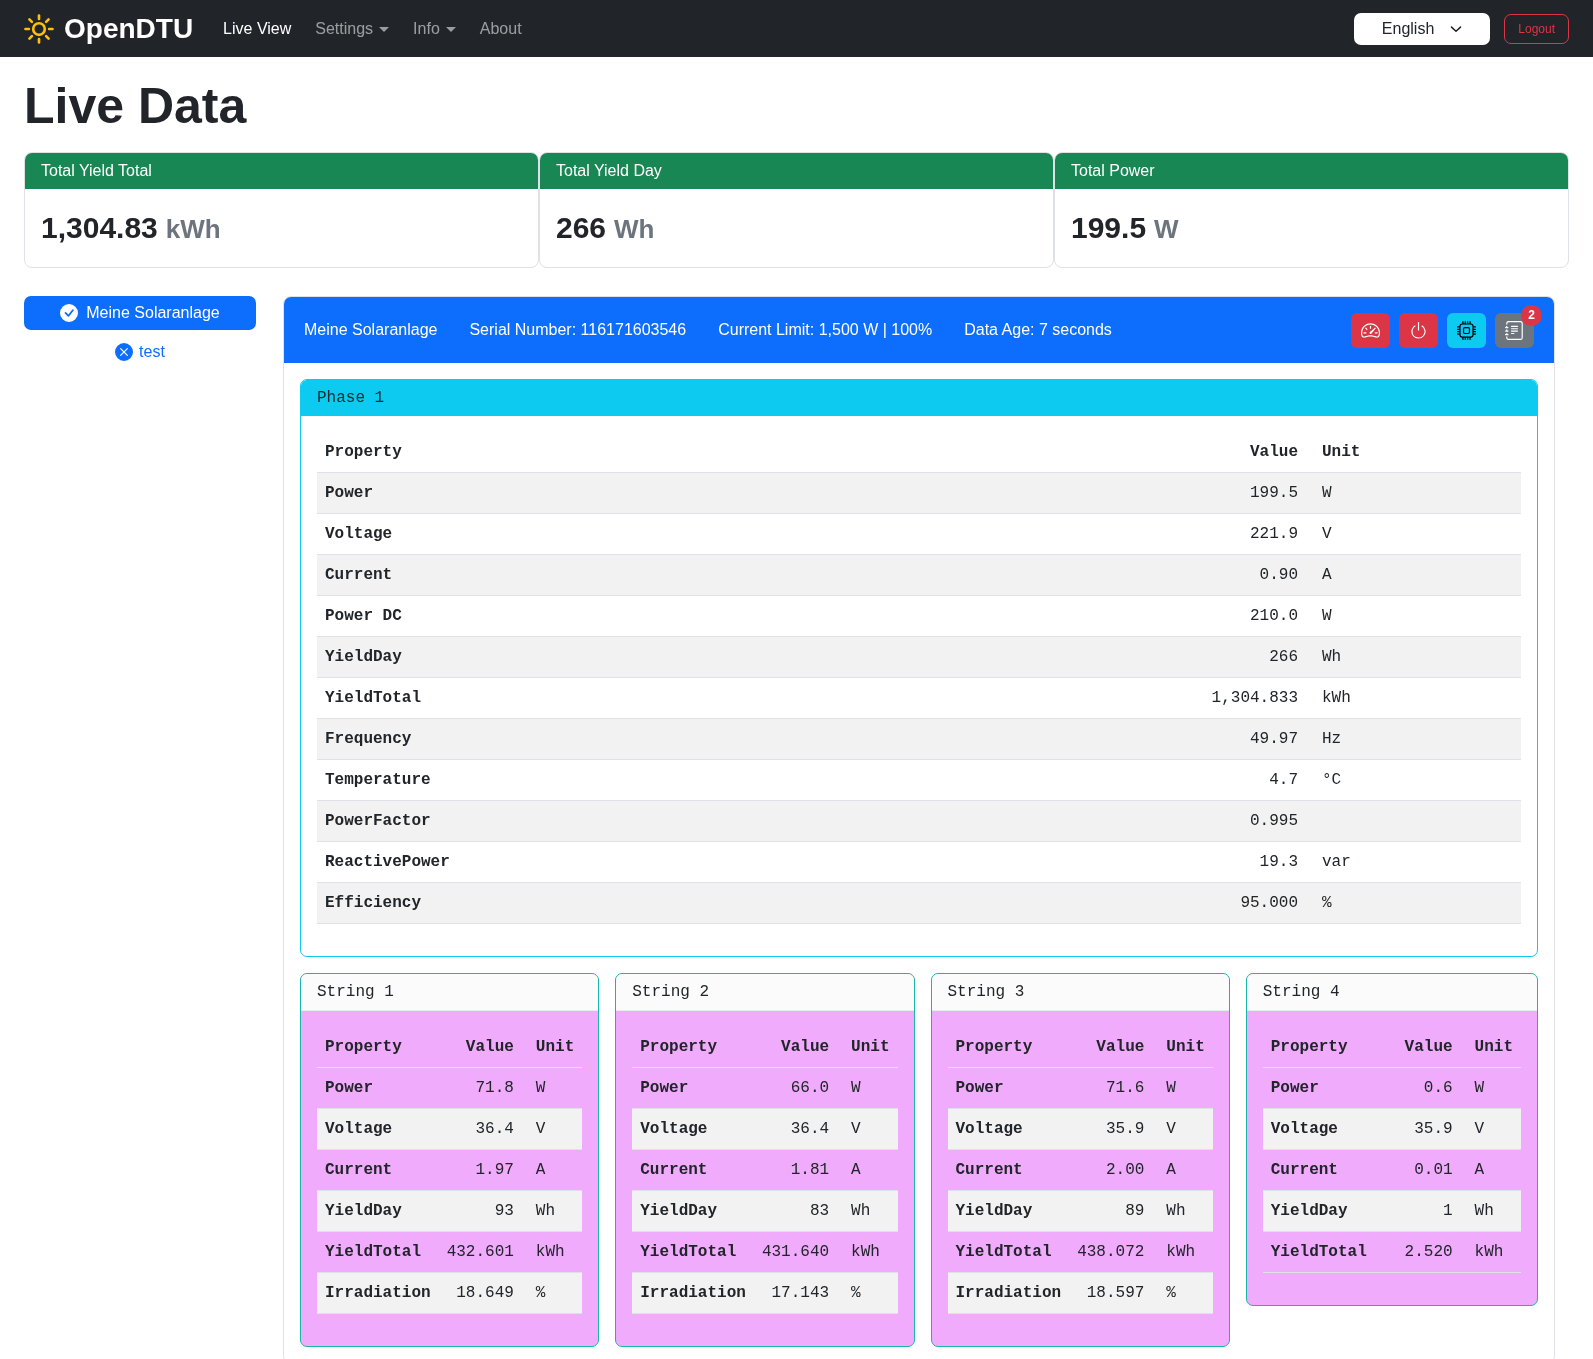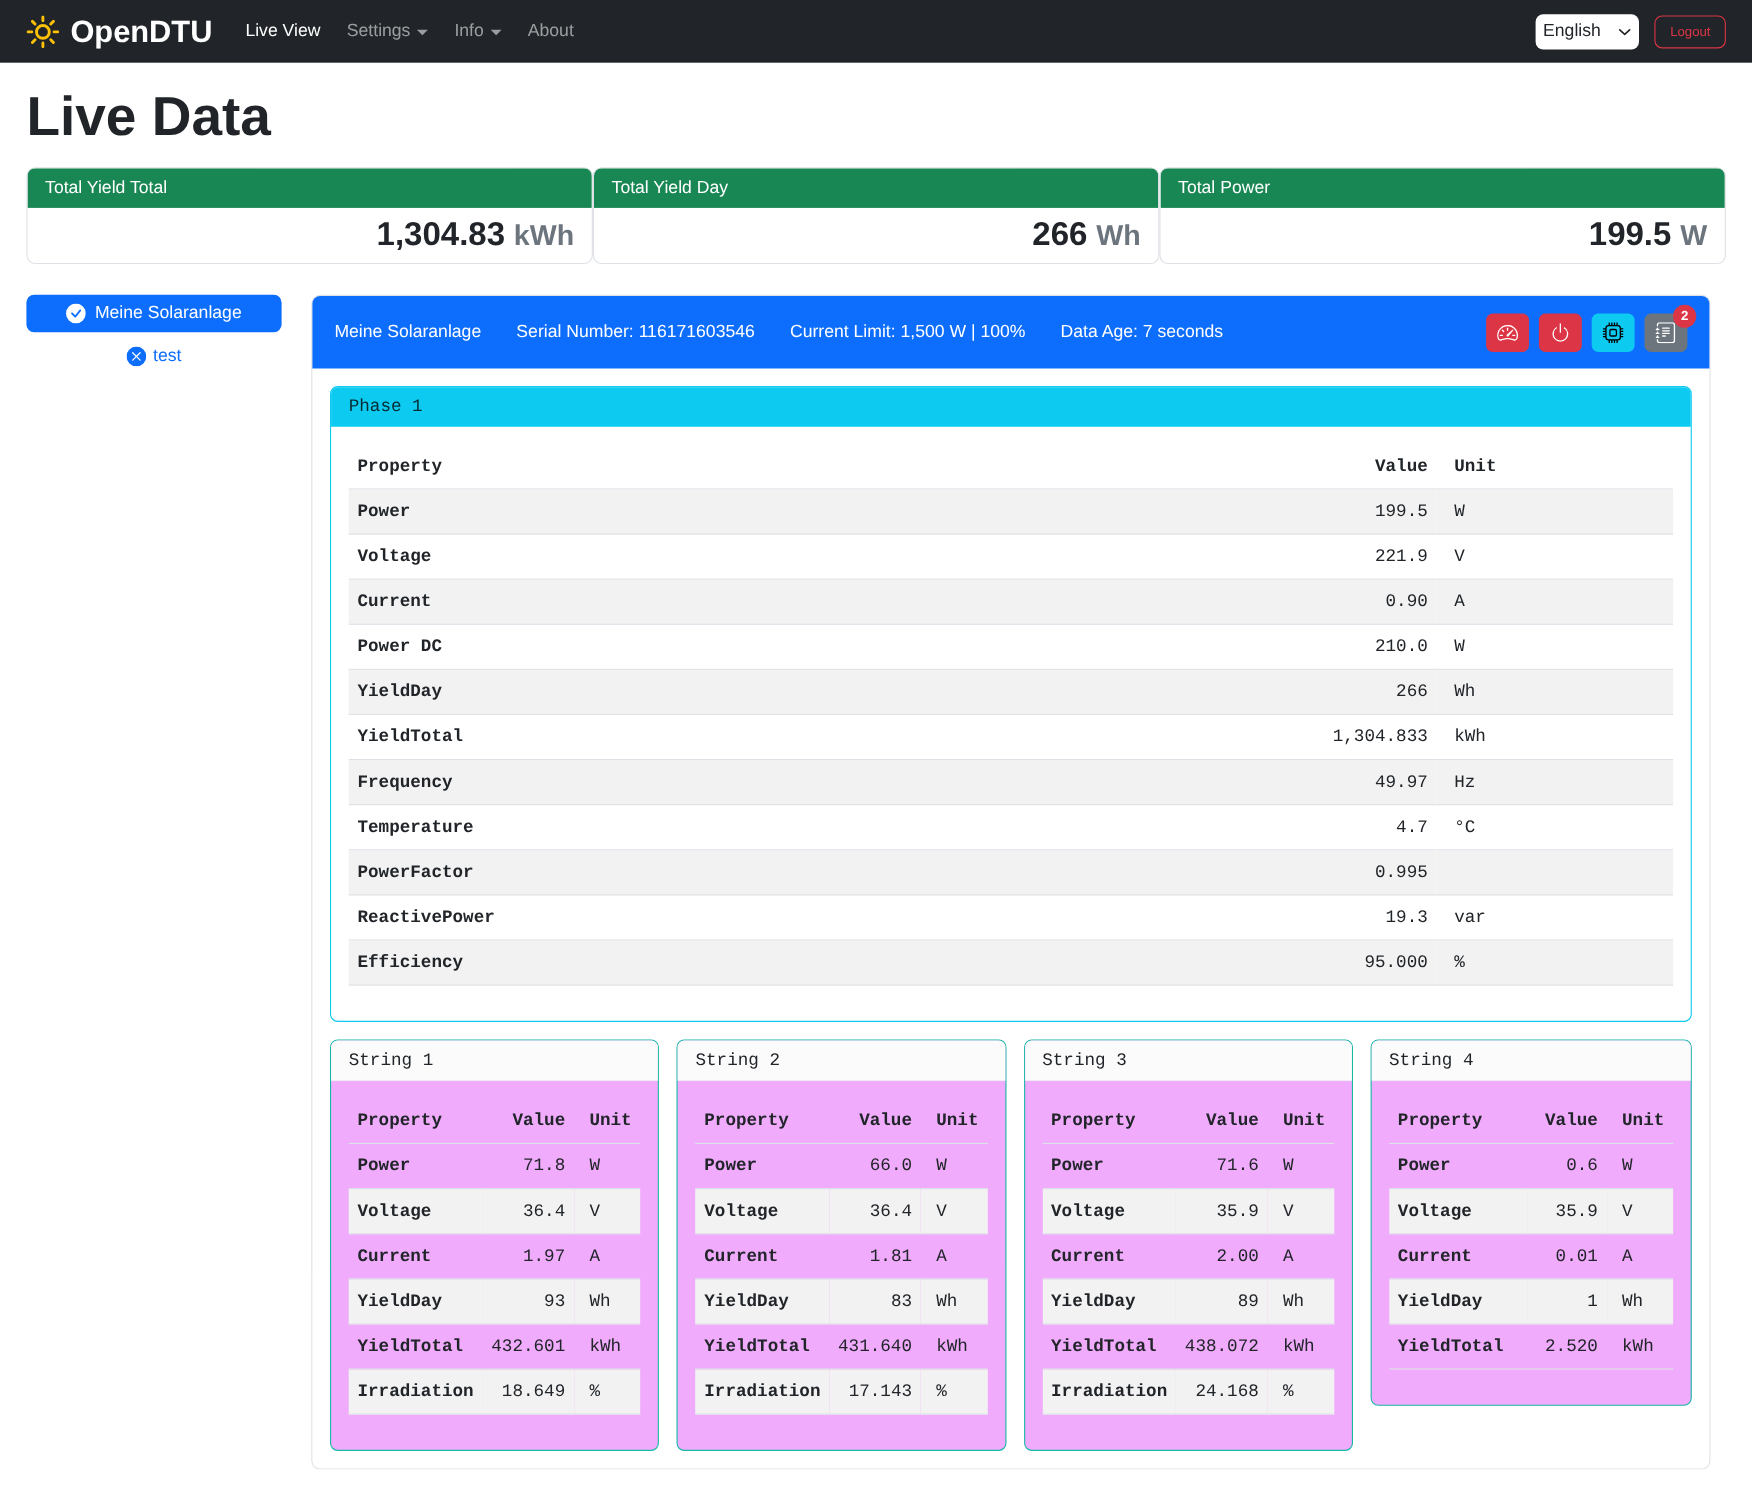--- a/index.html
+++ b/index.html
@@ -13,34 +13,34 @@
     font-size:28px; font-weight:700; cursor:pointer;text-align:center; }
   .nav-links { display:flex; align-items:center; margin-left:18px; }
   .nav-link { color:rgba(255,255,255,.55); padding:8px 12px; cursor:pointer;
     display:flex; align-items:center; gap:6px; }
   .nav-link.active { color:#fff; }
   .caret { width:0; height:0; border-left:5px solid transparent;
     border-right:5px solid transparent; border-top:5px solid rgba(255,255,255,.55);
     display:inline-block; margin-top:2px; }
   .nav-right { margin-left:auto; display:flex; align-items:center; gap:14px; }
   .lang-select { background:#fff; color:#212529; border-radius:7px;
-    padding:7px 7px; display:flex; align-items:center; gap:16px; cursor:pointer; }
+    padding:7px 28px; display:flex; align-items:center; gap:16px; cursor:pointer; }
   .logout-btn { background:transparent; border:1px solid #dc3545; color:#dc3545;
     border-radius:7px; padding:7px 13px; font-size:12px; cursor:pointer;
     font-family:inherit; }
 
   
   .page { padding:0 24px; }
   .page-title { font-size:50px; font-weight:700; margin:20px 0 17px; }
 
   .stats-row { display:flex; }
   .stat-card { flex:1; border:1px solid #dee2e6; border-radius:8px;
     background:#fff; overflow:hidden; }
   .stat-header { background:#198754; color:#fff; padding:9px 16px; }
-  .stat-body { padding:8px 16px; text-align:right; }
+  .stat-body { padding:22px 16px; text-align:left; }
   .stat-value { font-size:30px; font-weight:700; }
   .stat-unit { font-size:26px; font-weight:700; color:#6c757d; margin-left:8px; }
 
   
   .content-row { display:flex; gap:27px; margin-top:28px; padding-right:14px; }
   .sidebar { width:232px; flex:none; }
   .inverter-btn { width:100%; background:#0d6efd; border:none; color:#fff;
     border-radius:7px; padding:8px 12px; font-size:16px; font-family:inherit;
     display:flex; align-items:center; justify-content:center; gap:8px; cursor:pointer; }
   .inverter-test { margin-top:13px; display:flex; align-items:center;
@@ -425,21 +425,21 @@
                       <td class="col-value">89</td>
                       <td class="col-unit">Wh</td>
                     </tr>
                     <tr>
                       <td class="col-prop">YieldTotal</td>
                       <td class="col-value">438.072</td>
                       <td class="col-unit">kWh</td>
                     </tr>
                     <tr>
                       <td class="col-prop">Irradiation</td>
-                      <td class="col-value">24.168</td>
+                      <td class="col-value">18.597</td>
                       <td class="col-unit">%</td>
                     </tr>
                   </tbody>
               </table>
             </div>
           </div>
           <div class="string-card">
             <div class="string-header">String 4</div>
             <div class="string-body">
               <table class="string-table">

